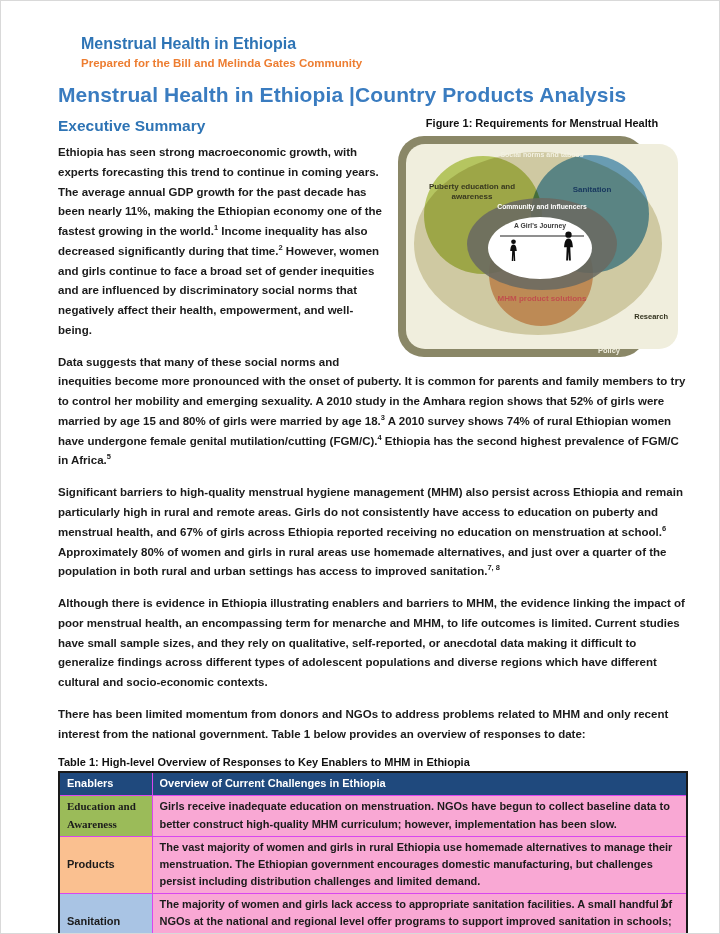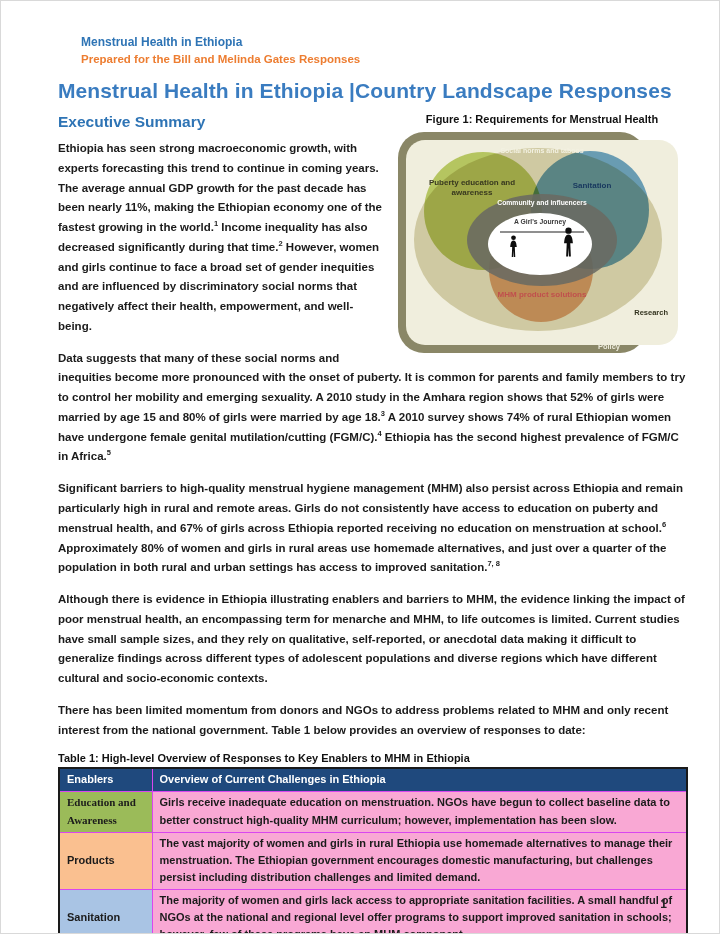--- a/index.html
+++ b/index.html
@@ -9,21 +9,21 @@
     position: relative;
     width: 720px; height: 934px;
     background: #ffffff;
     border: 1px solid #d9d9d9;
     overflow: hidden;
   }
   .content { padding: 34px 33px 0 57px; }
 
   
   .doc-header { padding-left: 23px; margin-bottom: 14px; }
-  .doc-header .line1 { color: #2e74b5; font-size: 12px; font-weight: 700; }
+  .doc-header .line1 { color: #2e74b5; font-size: 16px; font-weight: 700; }
   .doc-header .line2 { color: #ed7d31; font-size: 11.5px; font-weight: 700; margin-top: 4px; }
 
   h1.page-title {
     color: #3a7cc0; font-size: 21px; font-weight: 700;
     letter-spacing: 0.1px; margin: 6px 0 10px 0;
   }
   h2.section-heading {
     color: #2e74b5; font-size: 15.5px; font-weight: 700; margin: 6px 0 8px 0;
   }
 
@@ -107,24 +107,24 @@
   }
 </style>
 </head>
 <body>
 
 <div class="page">
   <div class="content">
 
     <div class="doc-header">
       <div class="line1">Menstrual Health in Ethiopia</div>
-      <div class="line2">Prepared for the Bill and Melinda Gates Responses</div>
+      <div class="line2">Prepared for the Bill and Melinda Gates Community</div>
     </div>
 
-    <h1 class="page-title">Menstrual Health in Ethiopia |Country Landscape Responses</h1>
+    <h1 class="page-title">Menstrual Health in Ethiopia |Country Products Analysis</h1>
 
     <div class="figure-block">
       <div class="figure-caption">Figure 1: Requirements for Menstrual Health</div>
       <div class="venn-outer">
         <div class="venn-inner">
           <div class="el ellipse-tan"></div>
           <div class="el circle-green"></div>
           <div class="el circle-blue"></div>
           <div class="el circle-orange"></div>
           <div class="el ellipse-gray"></div>

